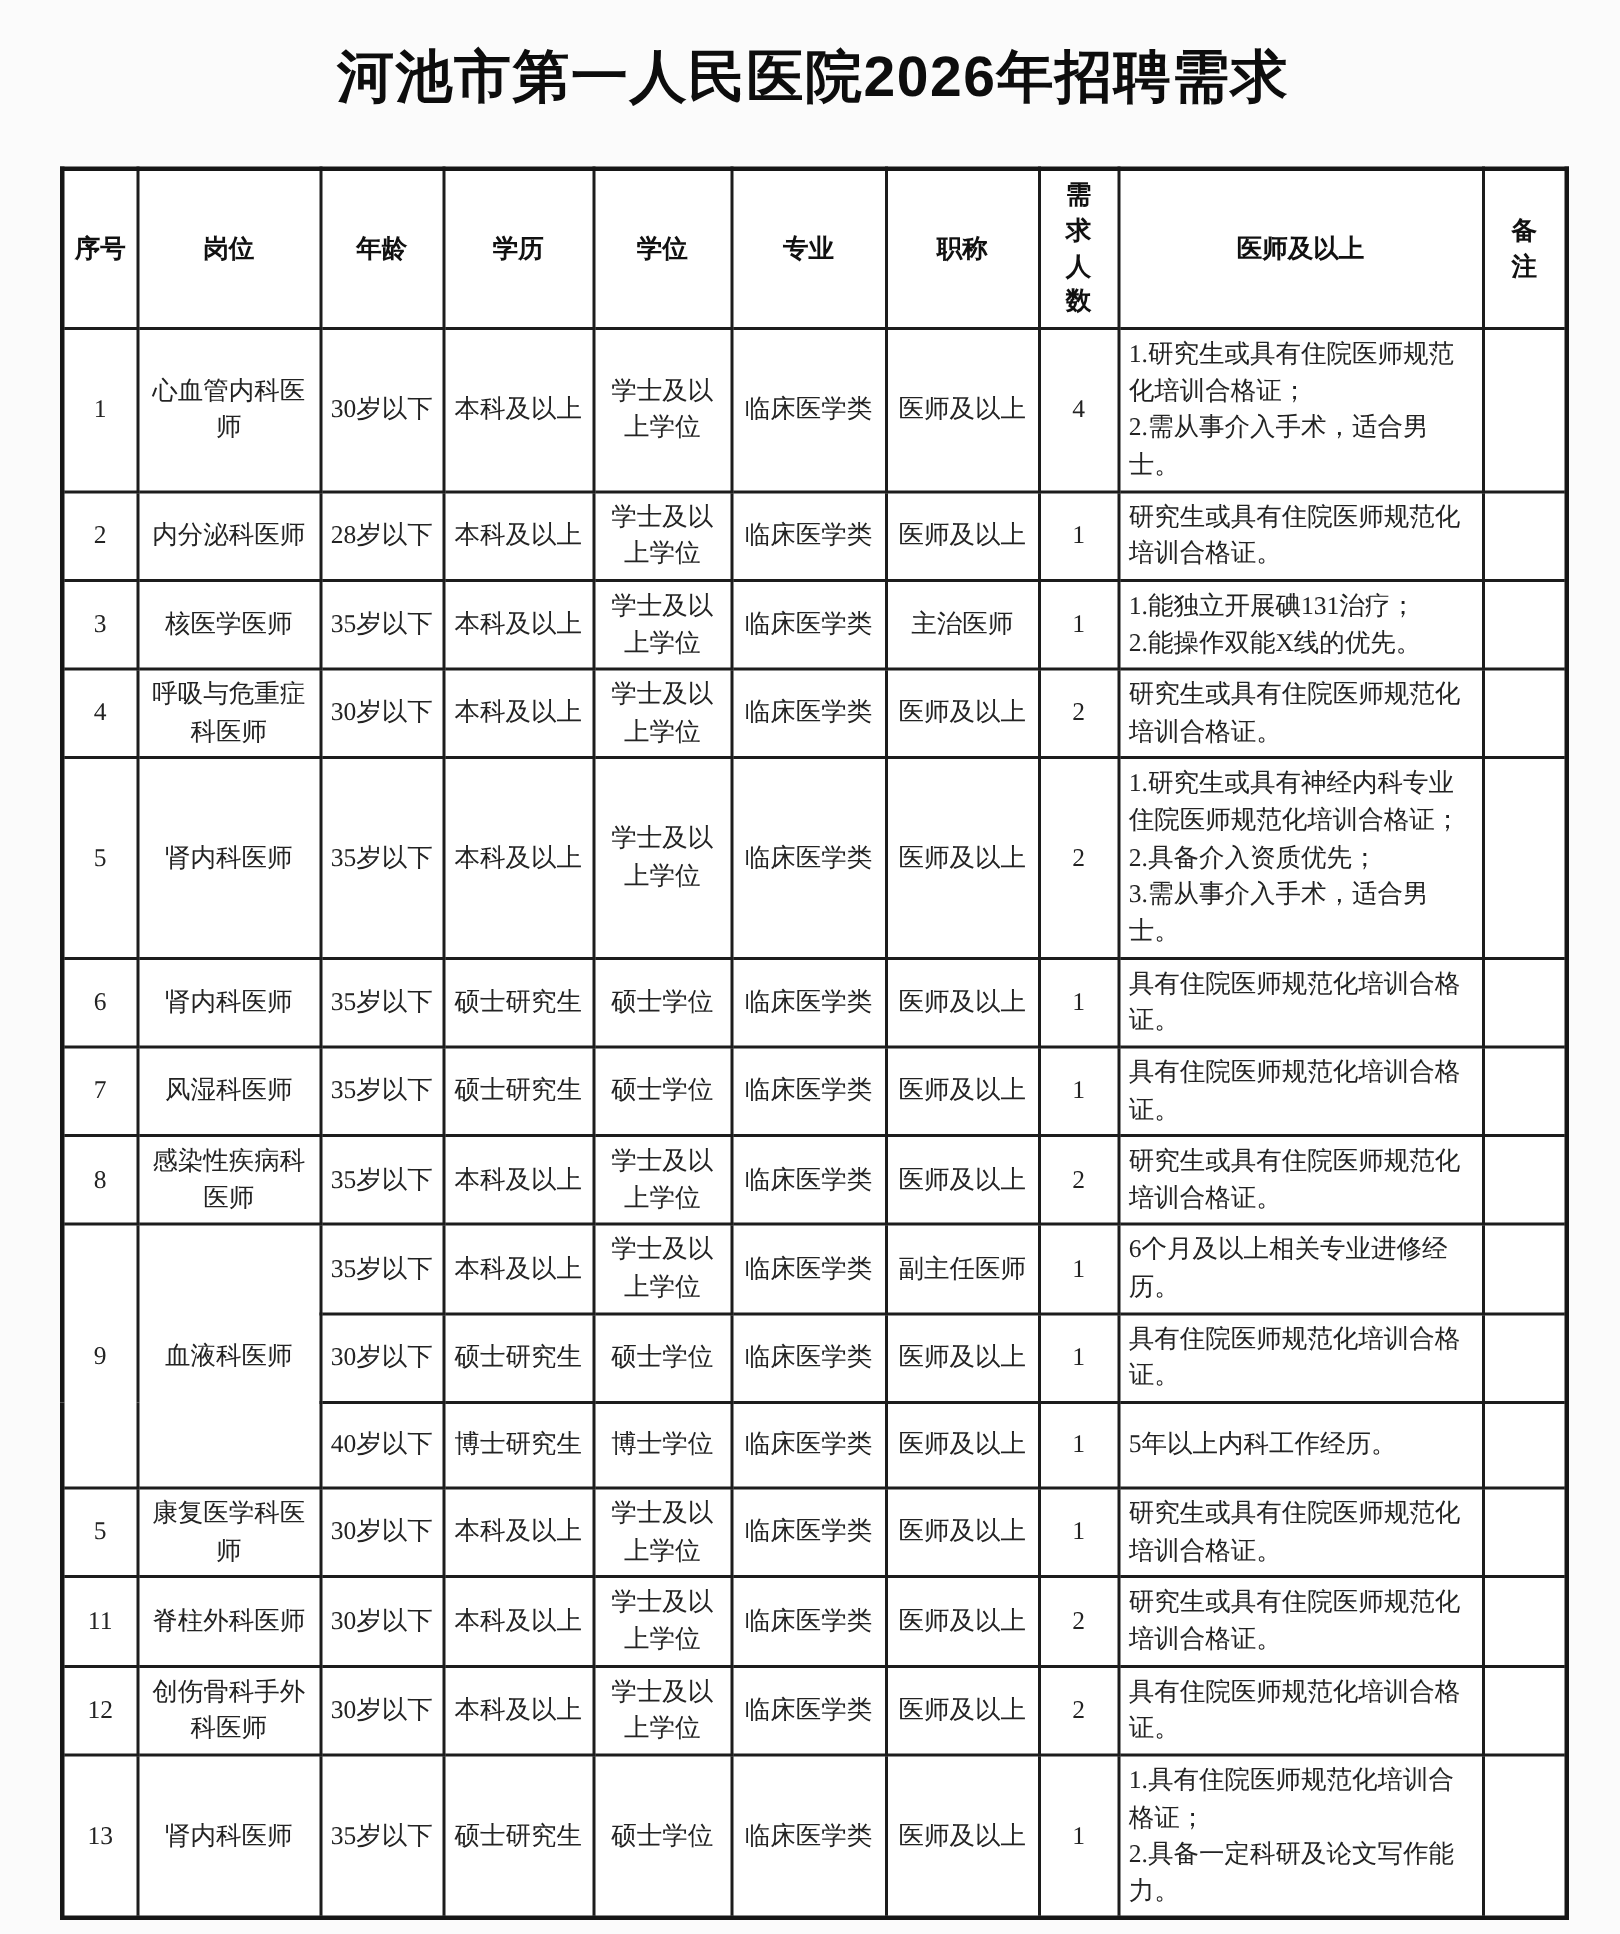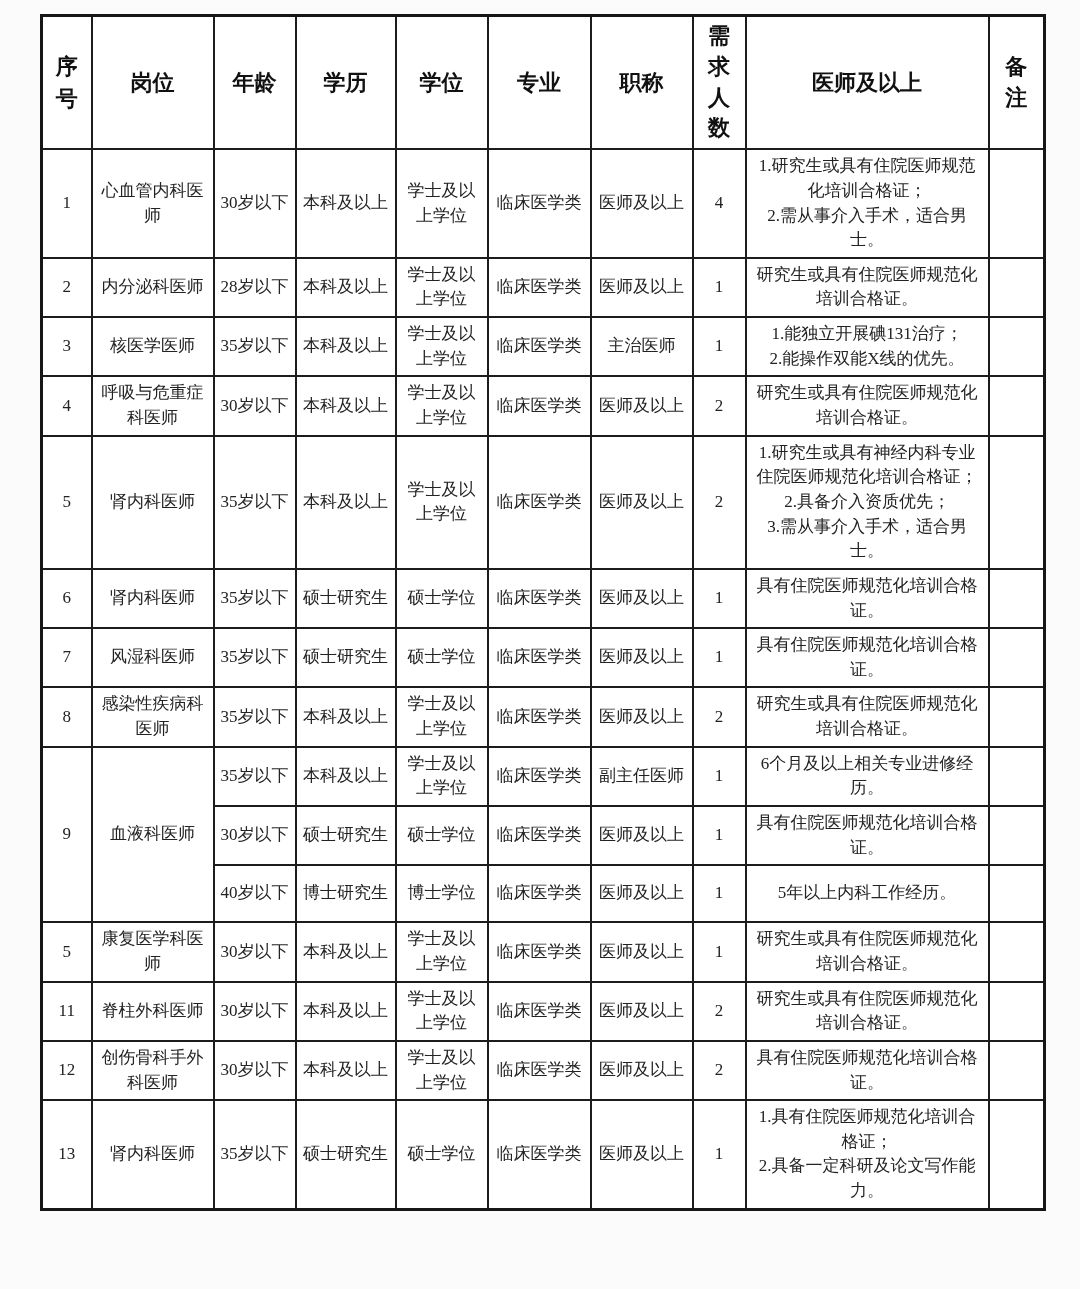--- a/index.html
+++ b/index.html
@@ -42,39 +42,40 @@
     text-align:center;
     vertical-align:middle;
     font-size:17px;
     line-height:1.45;
     word-break:break-all;
   }
   thead tr { height:80px; }
   th {
     font-family:"Liberation Sans", sans-serif;
     font-weight:bold;
-    font-size:22px;
+    font-size:17px;
     color:#111;
   }
   tbody tr { height:57px; }
   td.other {
-    text-align:center;
+    text-align:left;
     white-space:pre-line;
     margin-top:44px;
   }
   .vstack {
     display:inline-block;
     width:1.15em;
     line-height:1.4;
   }
 </style>
 </head>
 <body>
 
 <div class="page">
+  <h1 class="doc-title">河池市第一人民医院2026年招聘需求</h1>
 
   <table class="recruit">
     <colgroup>
       <col class="c-no">
         <col class="c-position">
         <col class="c-age">
         <col class="c-edu">
         <col class="c-degree">
       <col class="c-major">
         <col class="c-title">

